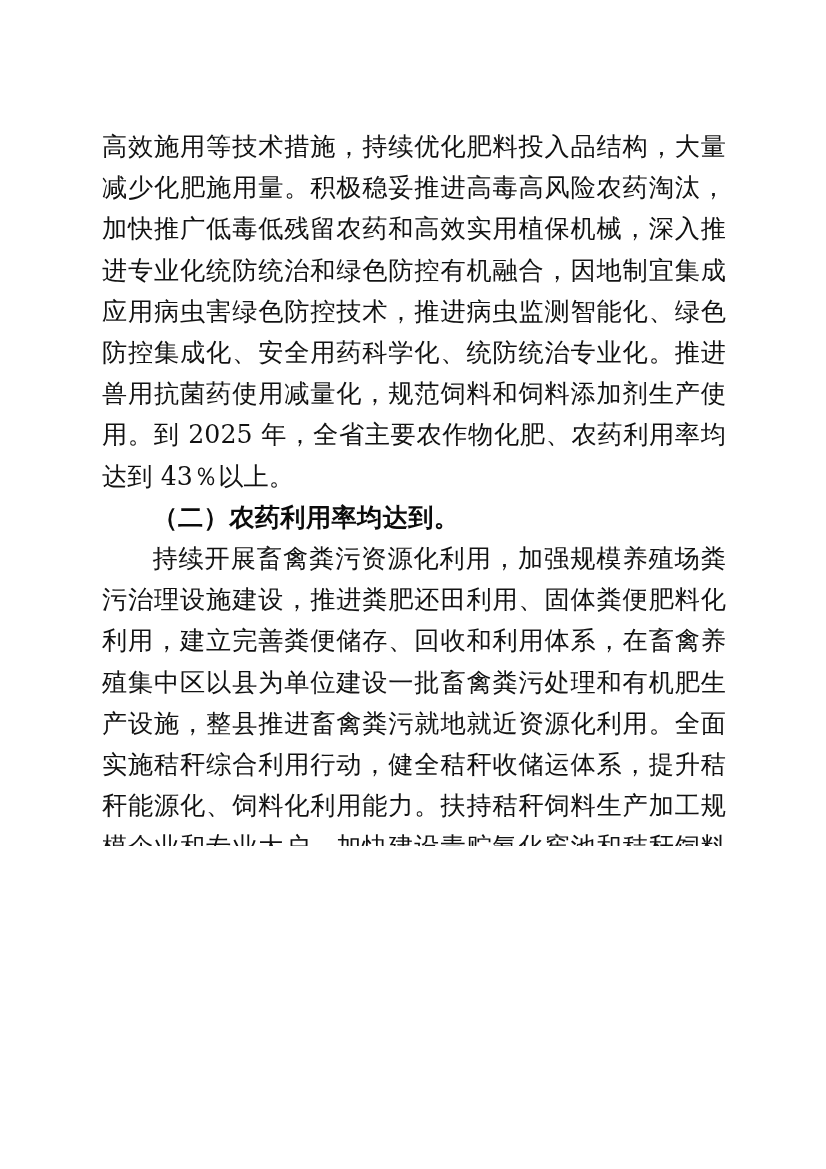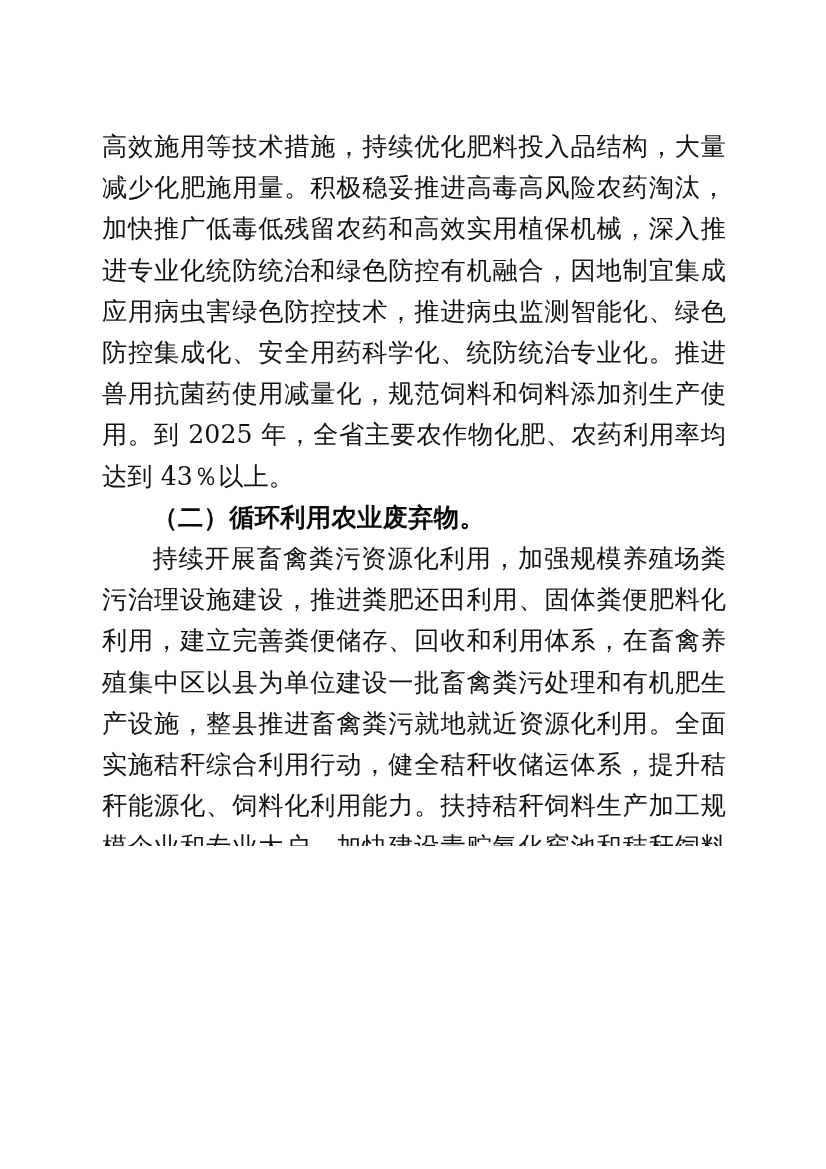--- a/index.html
+++ b/index.html
@@ -67,21 +67,21 @@
 </style>
 </head>
 <body>
 
 <div class="page">
 
   <div class="textblock">
 
     <p class="para continued">高效施用等技术措施，持续优化肥料投入品结构，大量减少化肥施用量。积极稳妥推进高毒高风险农药淘汰，加快推广低毒低残留农药和高效实用植保机械，深入推进专业化统防统治和绿色防控有机融合，因地制宜集成应用病虫害绿色防控技术，推进病虫监测智能化、绿色防控集成化、安全用药科学化、统防统治专业化。推进兽用抗菌药使用减量化，规范饲料和饲料添加剂生产使用。到 2025 年，全省主要农作物化肥、农药利用率均达到 43％以上。</p>
 
-    <p class="heading">（二）循环利用农业废弃物。</p>
+    <p class="heading">（二）农药利用率均达到。</p>
 
     <p class="para indent2">持续开展畜禽粪污资源化利用，加强规模养殖场粪污治理设施建设，推进粪肥还田利用、固体粪便肥料化利用，建立完善粪便储存、回收和利用体系，在畜禽养殖集中区以县为单位建设一批畜禽粪污处理和有机肥生产设施，整县推进畜禽粪污就地就近资源化利用。全面实施秸秆综合利用行动，健全秸秆收储运体系，提升秸秆能源化、饲料化利用能力。扶持秸秆饲料生产加工规模企业和专业大户，加快建设青贮氨化窖池和秸秆饲料储备库，夯实秸秆饲料化利用的发展基础。加快普及标准地膜，加强可降解农膜研发推广，推进废旧农膜机械化捡拾和专业化回收，建设一批农膜回收重点县。开展农药肥料包装废弃物回收利用，因地制宜探索回收模式，鼓励使用者自发回收农药包装废弃物，引导专业化统防统治组织开展农药肥料包装废弃物回收处理试点。</p>
 
   </div>
 
   <div class="footer">—  59  —</div>
 
 </div>
 
 </body></html>

